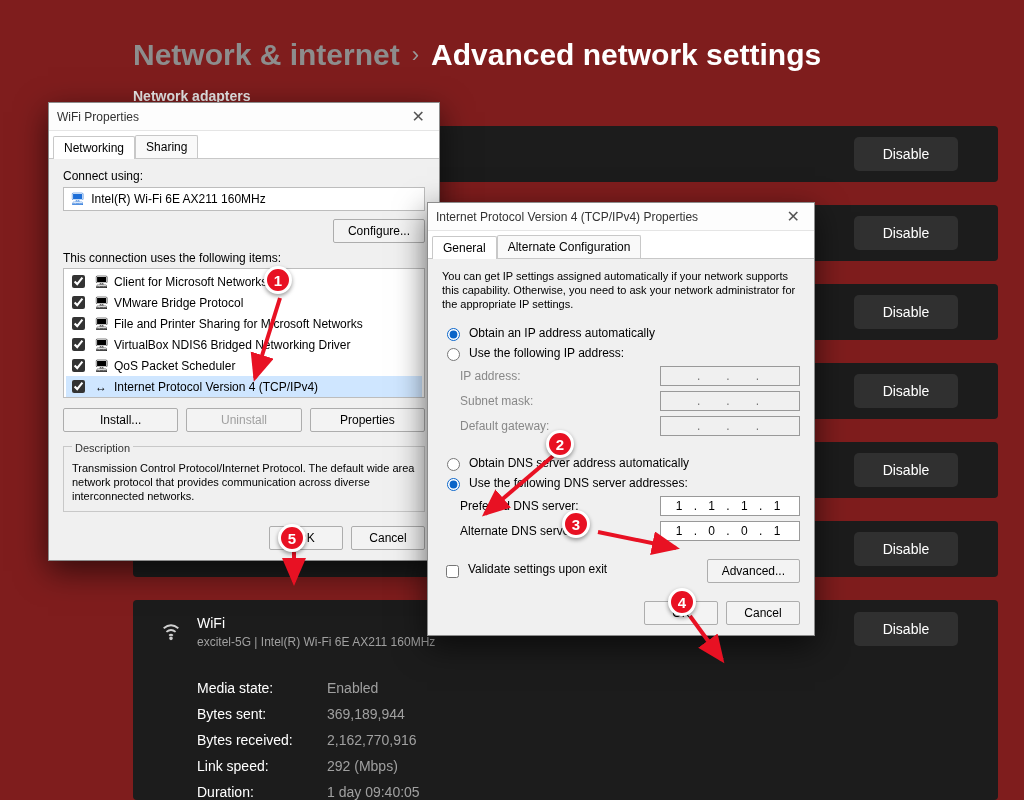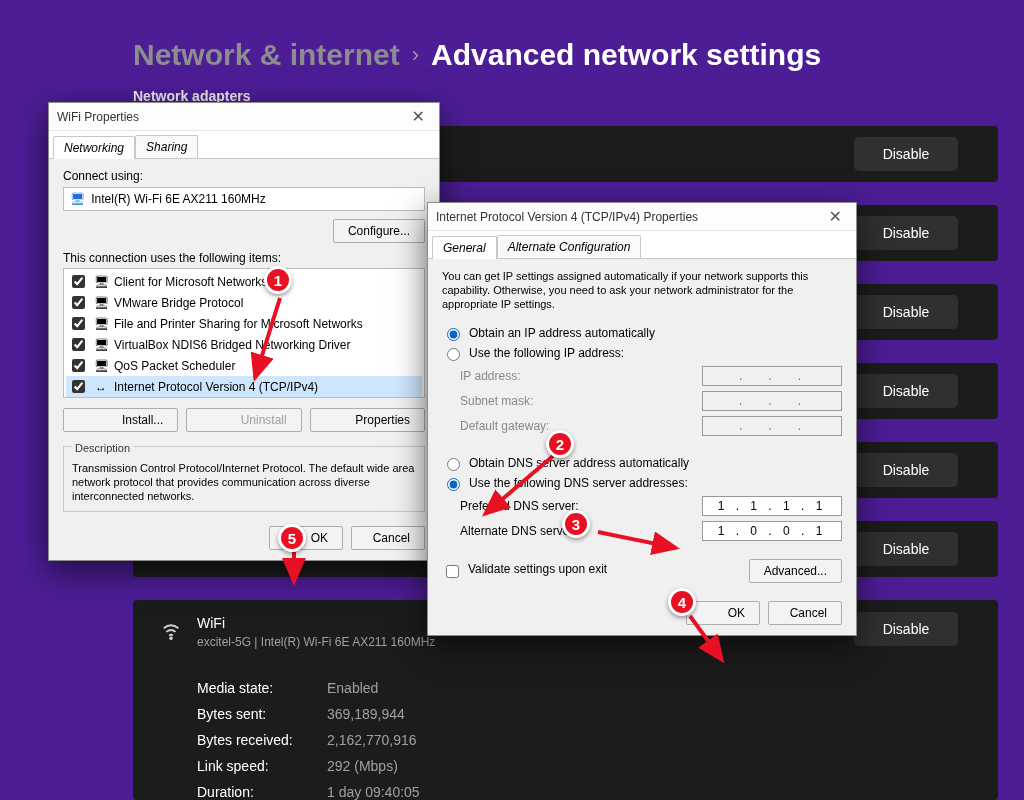--- a/index.html
+++ b/index.html
@@ -1,17 +1,17 @@
 <!DOCTYPE html>
 <html><head>
 <meta charset="utf-8">
 <style>
   * { box-sizing: border-box; }
   html, body { margin:0; padding:0; width:1024px; height:800px; background:#111; font-family:"Segoe UI", Arial, sans-serif; overflow:hidden; }
-  .bg { position:absolute; inset:0; background:#4c1d95; }
+  .bg { position:absolute; inset:0; background:#7f1d1d; }
   
   .breadcrumb { position:absolute; left:133px; top:35px; height:40px; display:flex; align-items:center; gap:12px; color:#fff; }
   .breadcrumb .muted { color:#8d8d8d; font-size:30px; font-weight:600; }
   .breadcrumb .chev { color:#9a9a9a; font-size:22px; }
   .breadcrumb .curr { color:#fff; font-size:30px; font-weight:600; }
   .section { position:absolute; left:133px; top:88px; color:#eaeaea; font-size:14px; font-weight:600; }
   
   .row-dark { position:absolute; left:133px; right:26px; height:56px; background:#1c1c1c; border-radius:4px; }
   .disable-btn { position:absolute; right:40px; top:0; bottom:0; margin:auto 0; height:34px; width:104px; background:#303030; color:#fff; border:none; border-radius:5px; font-size:14px; cursor:pointer; }
   .wifi-icon { position:absolute; left:160px; top:620px; color:#d0d0d0; }
@@ -20,27 +20,27 @@
   .stats { position:absolute; left:197px; top:675px; color:#fff; font-size:14px; line-height:26px; display:flex; flex-direction:column; }
   .stats .r { display:flex; }
   .stats .k { width:130px; color:#fff; }
   .stats .v { color:#a0a0a0; }
 
   
   .dlg { position:absolute; background:#f0f0f0; border:1px solid #8c8c8c; box-shadow:0 10px 30px rgba(0,0,0,.6); color:#000; font-size:12px; }
   .dlg .titlebar { display:flex; align-items:center; justify-content:space-between; height:28px; padding:0 8px; background:#fdfdfd; border-bottom:1px solid #e5e5e5; }
   .dlg .titlebar .tt { font-size:12px; color:#333; }
   .dlg .closex { background:none; border:none; font-size:16px; color:#555; cursor:pointer; padding:0 6px; }
-  .tabbar { display:flex; gap:0; background:#fff; border-bottom:1px solid #c8c8c8; padding-left:4px; padding-top:4px;font-style:italic; }
+  .tabbar { display:flex; gap:0; background:#fff; border-bottom:1px solid #c8c8c8; padding-left:4px; padding-top:4px; }
   .tab { padding:4px 10px; background:#f9f9f9; border:1px solid #c8c8c8; border-bottom:none; border-radius:2px 2px 0 0; cursor:pointer; font-size:12px; }
   .tab.active { background:#fff; position:relative; top:1px; }
   .dlg .body { padding:10px 14px; }
   .groupbox { border:1px solid #c8c8c8; padding:8px; margin-top:6px; }
   .grouplabel { font-size:11px; color:#333; position:relative; top:-14px; background:#f0f0f0; padding:0 3px; display:inline-block; }
-  .win-btn { background:#f3f3f3; border:1px solid #adadad; padding:4px 14px; font-size:12px; cursor:pointer; border-radius:2px;text-align:right; }
+  .win-btn { background:#f3f3f3; border:1px solid #adadad; padding:4px 14px; font-size:12px; cursor:pointer; border-radius:2px; }
   .win-btn.disabled { color:#a0a0a0; }
   .itemlist { background:#fff; border:1px solid #bdbdbd; height:130px; overflow:auto; padding:2px; }
   .itemlist .li { display:flex; align-items:center; gap:6px; padding:1px 2px; cursor:default; }
   .itemlist .li.sel { background:#cfe6ff; }
   .chk { width:13px; height:13px; accent-color:#333; }
   .mini-icon { font-size:12px; width:14px; text-align:center; }
   .radio { accent-color:#0a64c8; }
   .ip-input { background:#fff; border:1px solid #999; height:20px; width:140px; text-align:center; letter-spacing:4px; font-size:12px; }
   .ip-input.disabled { background:#f0f0f0; color:#888; }
   .field-row { display:flex; align-items:center; justify-content:space-between; margin:5px 0 5px 18px; }
@@ -177,21 +177,21 @@
         <span class="grouplabel">Description</span>
         <div style="font-size:11px;line-height:14px;margin-top:-8px">Transmission Control Protocol/Internet Protocol. The default wide area network protocol that provides communication across diverse interconnected networks.</div>
       </div>
       <div style="display:flex;gap:8px;justify-content:flex-end;margin-top:14px">
         <button class="win-btn" style="width:74px">OK</button>
         <button class="win-btn" style="width:74px">Cancel</button>
       </div>
     </div>
   </div>
 
-  <div class="dlg" style="left:427px; top:202px; width:430px">
+  <div class="dlg" style="left:427px; top:202px; width:388px">
     <div class="titlebar">
       <span class="tt">Internet Protocol Version 4 (TCP/IPv4) Properties</span>
       <button class="closex">✕</button>
     </div>
     <div class="tabbar">
       <div class="tab active">General</div>
       <div class="tab">Alternate Configuration</div>
     </div>
     <div class="body">
       <div style="font-size:11px;line-height:14px;margin-bottom:14px">You can get IP settings assigned automatically if your network supports this capability. Otherwise, you need to ask your network administrator for the appropriate IP settings.</div>

